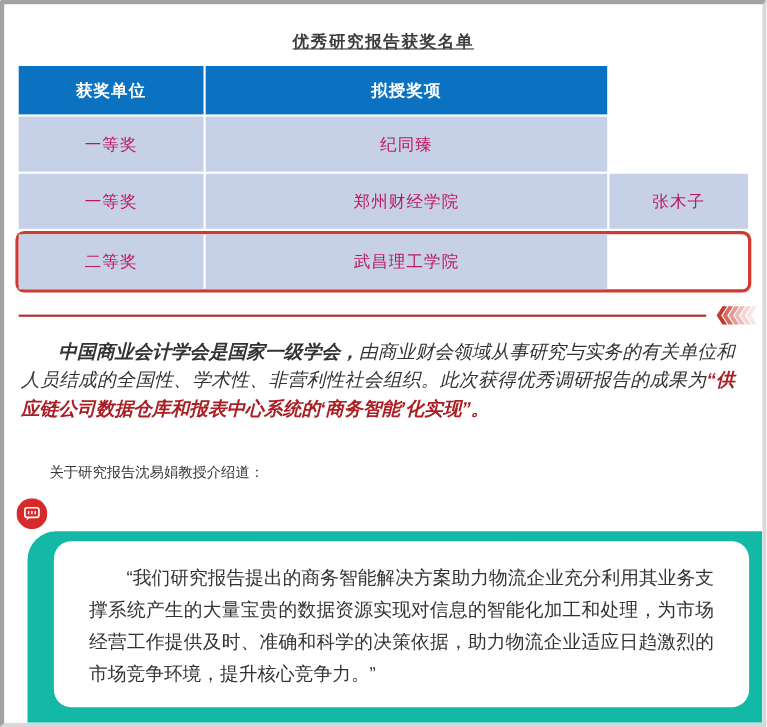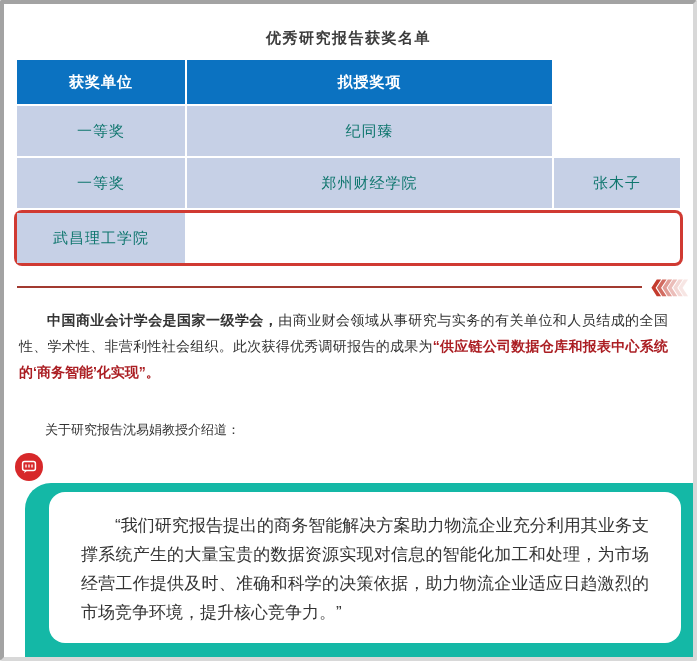--- a/index.html
+++ b/index.html
@@ -6,37 +6,37 @@
   .frame {
     width:697px; height:661px; box-sizing:border-box; overflow:hidden;
     border:4px solid; border-color:#a3a3a3 #d8d8d8 #d8d8d8 #a3a3a3; border-radius:2px;
     background:#fff; font-family:"Liberation Sans", sans-serif;
   }
   .content { position:relative; height:100%; box-sizing:border-box; padding:0 13px; display:flex; flex-direction:column; }
 
   
   .award-table { margin-top:14px; }
   .t-title { height:40px; display:flex; align-items:center; justify-content:center;
-             font-size:15px; font-weight:700; color:#3c3c3c; letter-spacing:1.5px; }
+             font-size:15px; font-weight:700; color:#3c3c3c; letter-spacing:1.5px;text-decoration:underline; }
   .t-row { display:grid; grid-template-columns:168px 1fr 126px; column-gap:2px; margin-top:2px; }
   .t-row .cell { background:#c6d0e6; height:50px; display:flex; align-items:center; justify-content:center;
-                 font-size:15px; color:#0f766e; letter-spacing:1px; }
+                 font-size:15px; color:#be185d; letter-spacing:1px; }
   .t-head .cell { background:#0b72c1; color:#ffffff; font-weight:700; height:44px; }
   .t-row.highlight { box-shadow:0 0 0 3px #d03a32; border-radius:5px; margin-top:5px; }
 
   
   .divider { display:flex; align-items:center; height:20px; margin:14px -10px 0 0; }
   .divider .line { flex:1 1 auto; height:2px; background:#a23a30; }
   .chevrons { display:flex; margin-left:8px; font-size:16px; font-weight:700; color:#c43b2d; }
   .chevrons span { margin-left:-8px; line-height:1; }
   .chevrons span:first-child { margin-left:0; }
 
   
-  .intro { margin:10px 12px 0 2px; font-size:14px; line-height:26px; color:#333;
-           text-align:justify; text-indent:2em; }
+  .intro { margin:10px 12px 0 2px; font-size:17px; line-height:26px; color:#333;
+           text-align:justify; text-indent:2em;font-style:italic; }
   .intro .bold { font-weight:700; }
   .intro .red { font-weight:700; color:#ab1e23; }
 
   .lead-in { margin:36px 2px 0 2px; font-size:13px; color:#333; text-indent:2em; }
 
   
   .quote-section { position:relative; flex:1 1 auto; margin-top:14px; }
   .quote-icon { position:absolute; left:-2px; top:0; width:28px; height:28px; z-index:2; }
   .gray-panel { position:absolute; left:8px; right:-13px; top:30px; bottom:0;
                 background:#14b8a6; border-top-left-radius:26px; overflow:hidden; }
@@ -64,20 +64,21 @@
         <div class="cell">纪同臻</div>
       </div>
 
       <div class="t-row">
         <div class="cell">一等奖</div>
         <div class="cell">郑州财经学院</div>
         <div class="cell">张木子</div>
       </div>
 
       <div class="t-row highlight">
+        <div class="cell">二等奖</div>
         <div class="cell">武昌理工学院</div>
       </div>
     </div>
 
     <div class="divider">
       <div class="line"></div>
       <div class="chevrons">
           <span style="opacity: 1;">❮</span>
           <span style="opacity: 0.75;">❮</span>
           <span style="opacity: 0.5;">❮</span>

